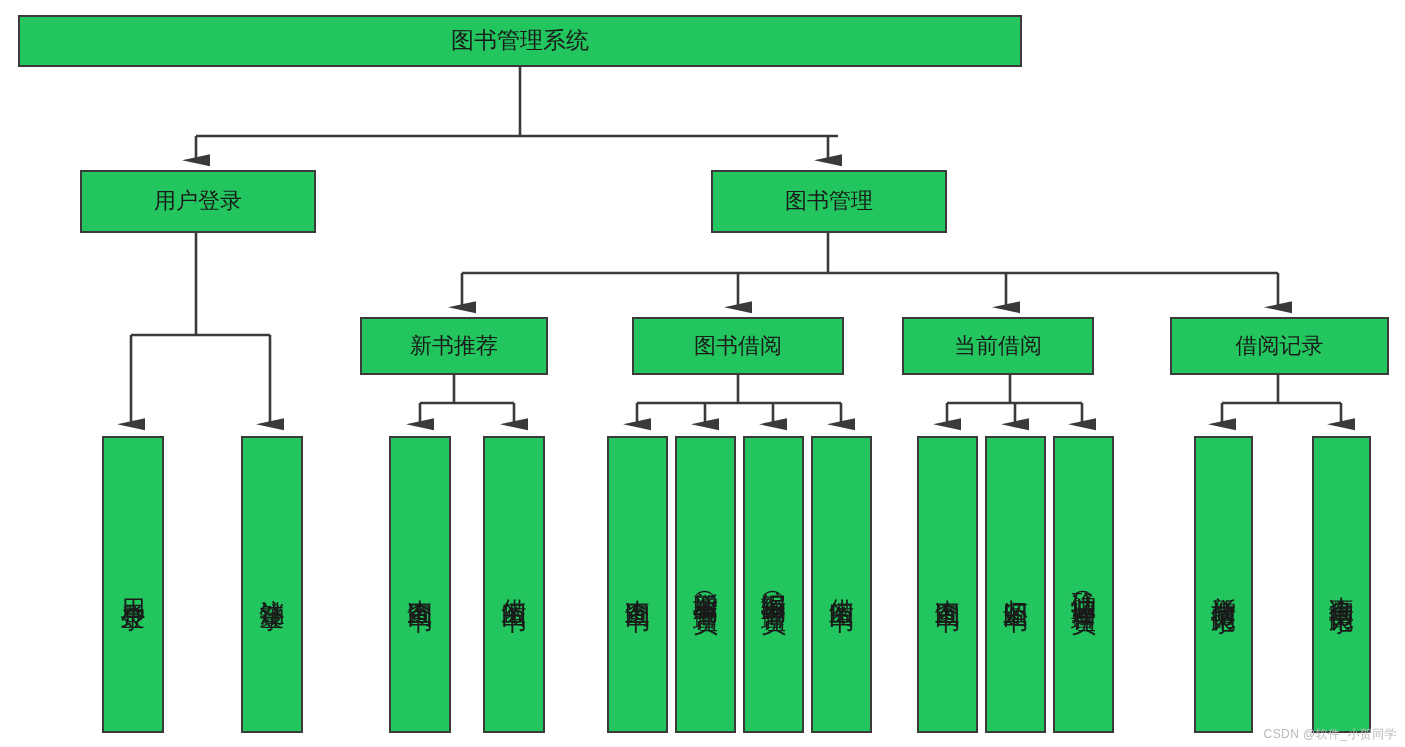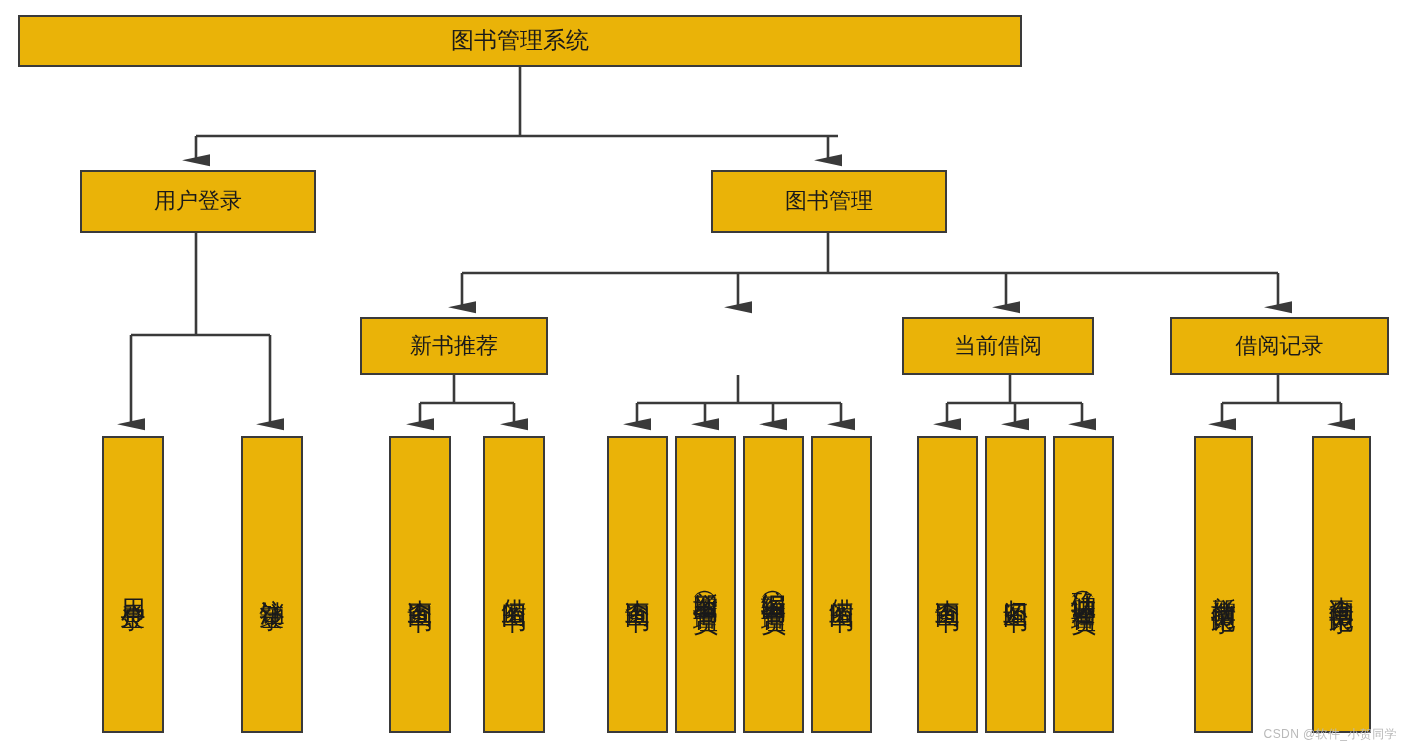--- a/index.html
+++ b/index.html
@@ -20,21 +20,21 @@
   svg#wires {
     position: absolute;
     left: 0;
     top: 0;
     width: 1405px;
     height: 747px;
   }
   .node {
     position: absolute;
     box-sizing: border-box;
-    background: #eab308;
+    background: #22c55e;
     border: 2px solid #3a3a3a;
     display: flex;
     align-items: center;
     justify-content: center;
     z-index: 3;
   }
   .node-label {
     color: #1a1a1a;
     line-height: 1.12;
     text-align: center;
@@ -135,20 +135,23 @@
   <div class="node h-node" style="left:80px; top:170px; width:236px; height:63px;">
     <span class="node-label">用户登录</span>
   </div>
   <div class="node h-node" style="left:711px; top:170px; width:236px; height:63px;">
     <span class="node-label">图书管理</span>
   </div>
 
   <div class="node h-node" style="left:360px; top:317px; width:188px; height:58px;">
     <span class="node-label">新书推荐</span>
   </div>
+  <div class="node h-node" style="left:632px; top:317px; width:212px; height:58px;">
+    <span class="node-label">图书借阅</span>
+  </div>
   <div class="node h-node" style="left:902px; top:317px; width:192px; height:58px;">
     <span class="node-label">当前借阅</span>
   </div>
   <div class="node h-node" style="left:1170px; top:317px; width:219px; height:58px;font-family:Liberation Serif, serif;">
     <span class="node-label">借阅记录</span>
   </div>
 
   <div class="node v-node" style="left:102px; top:436px; width:62px; height:297px;">
     <span class="node-label">用户登录</span>
   </div>

